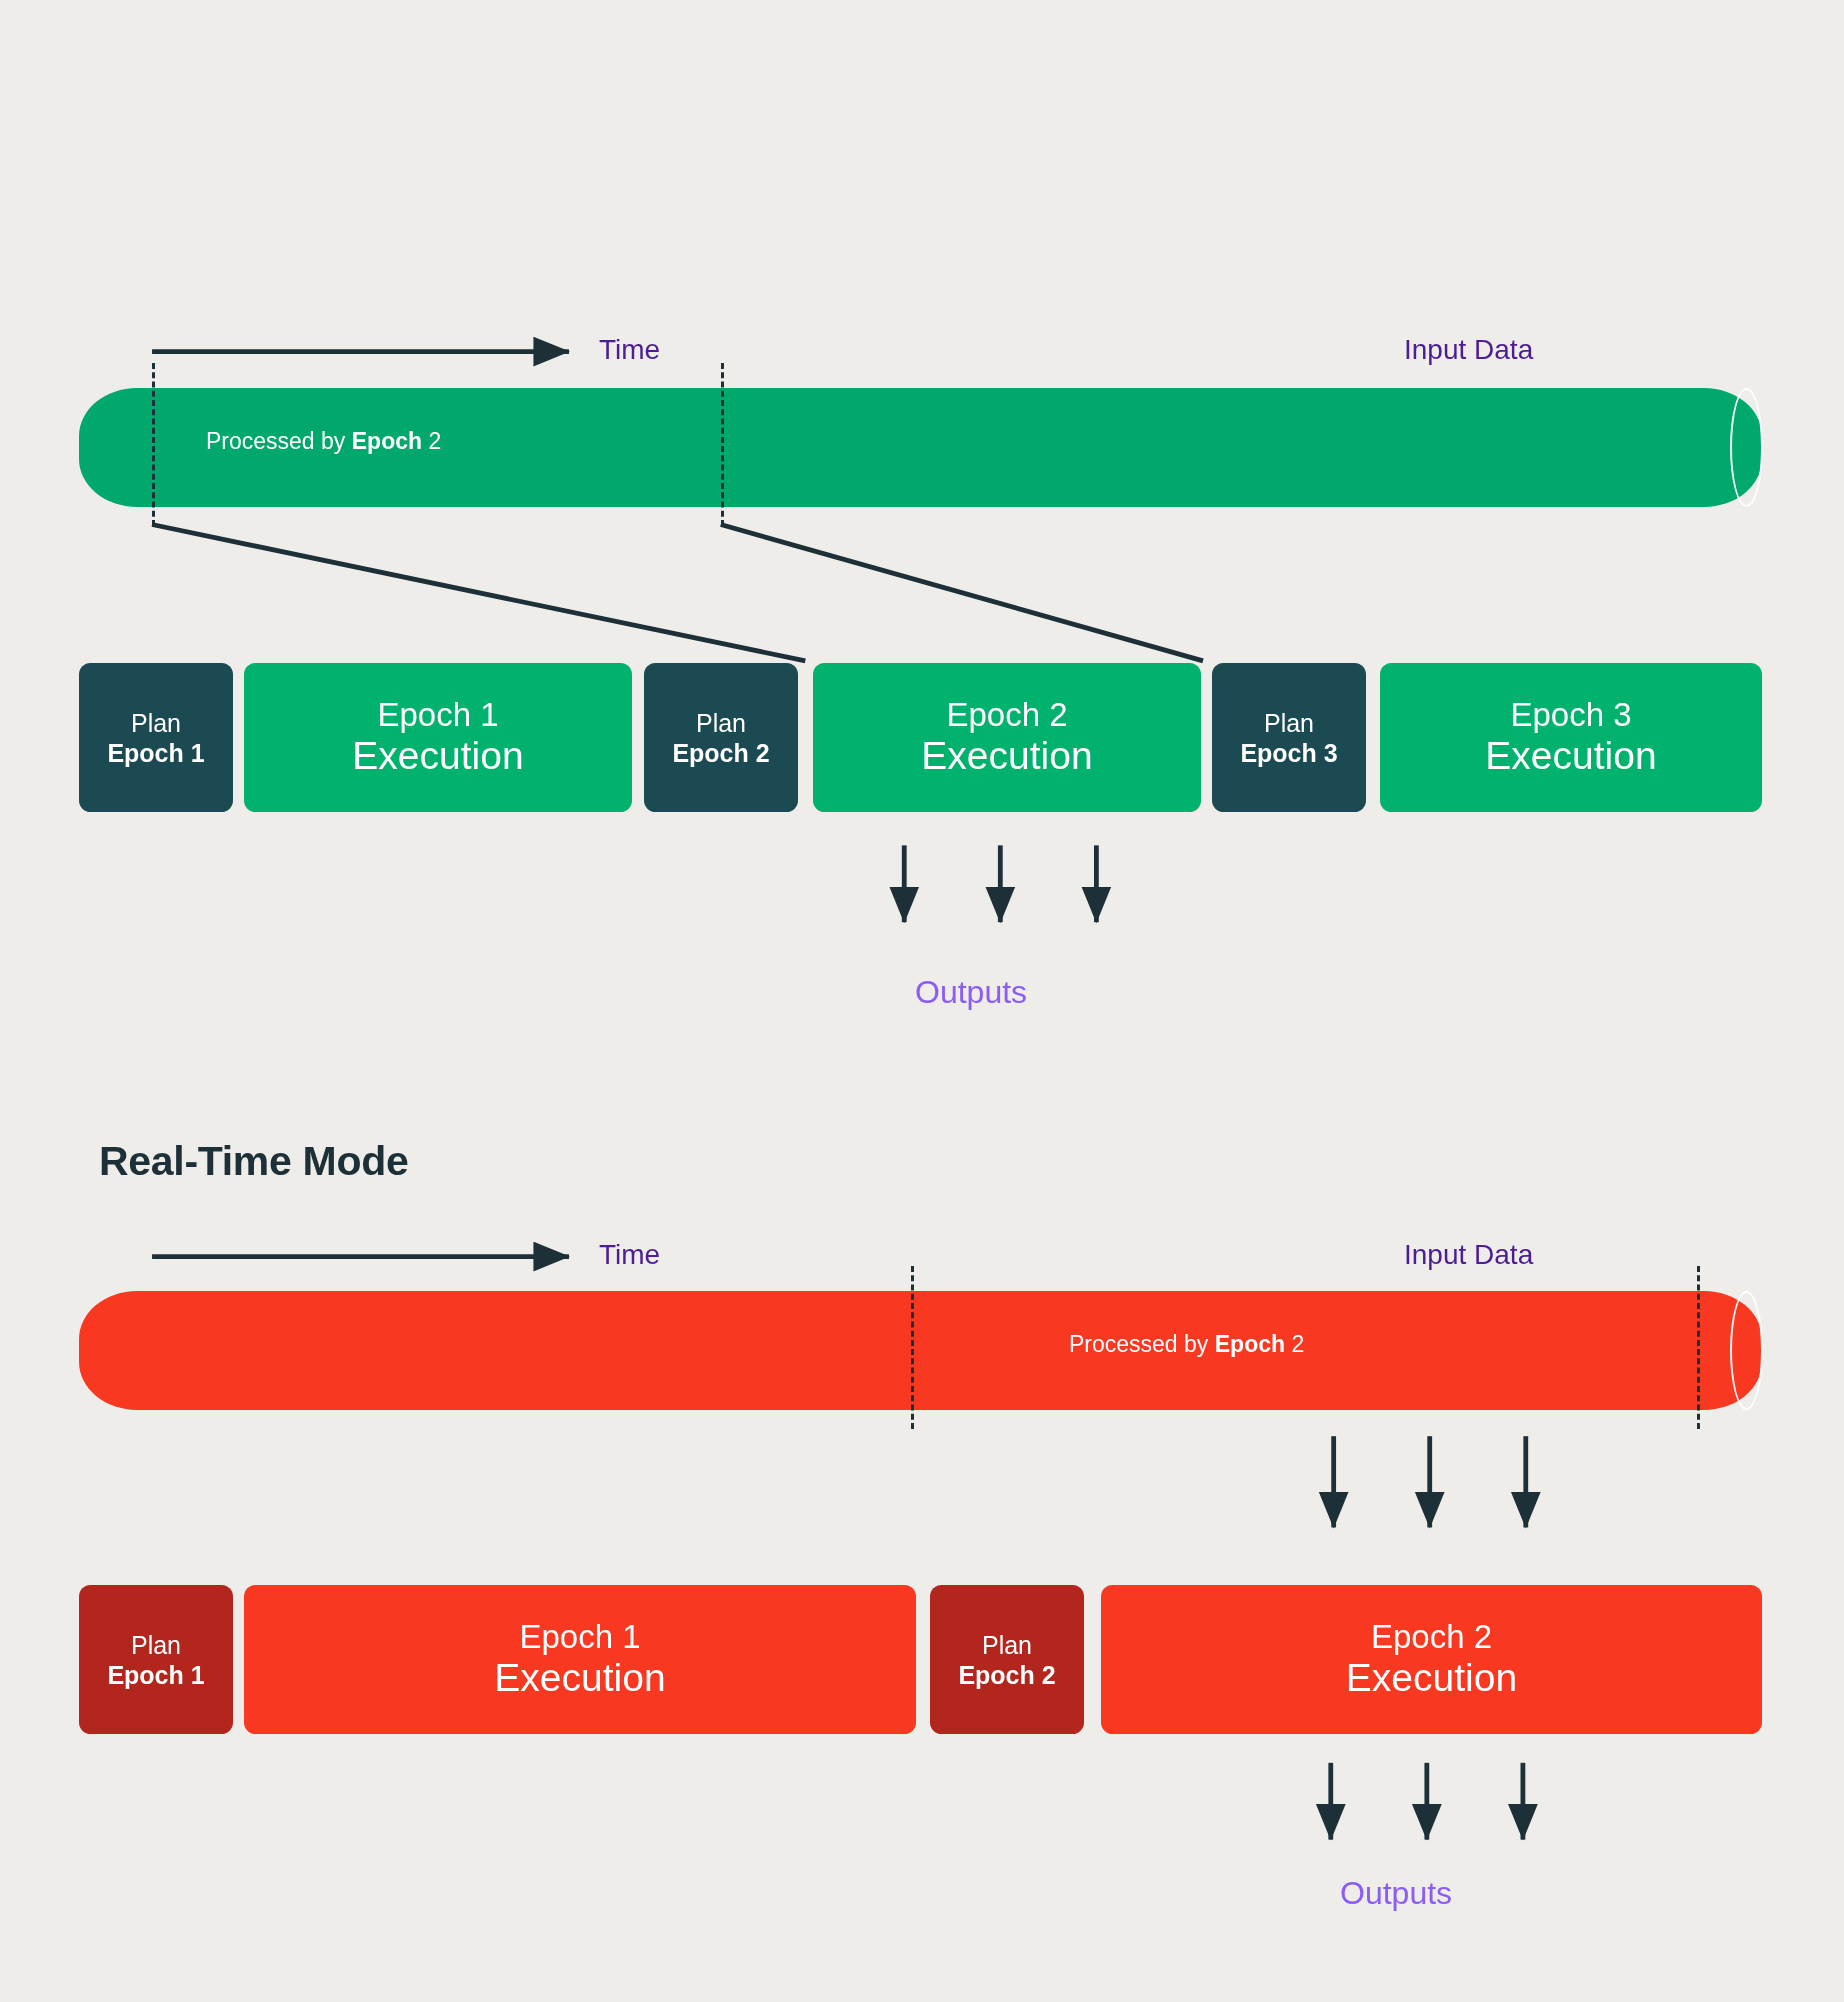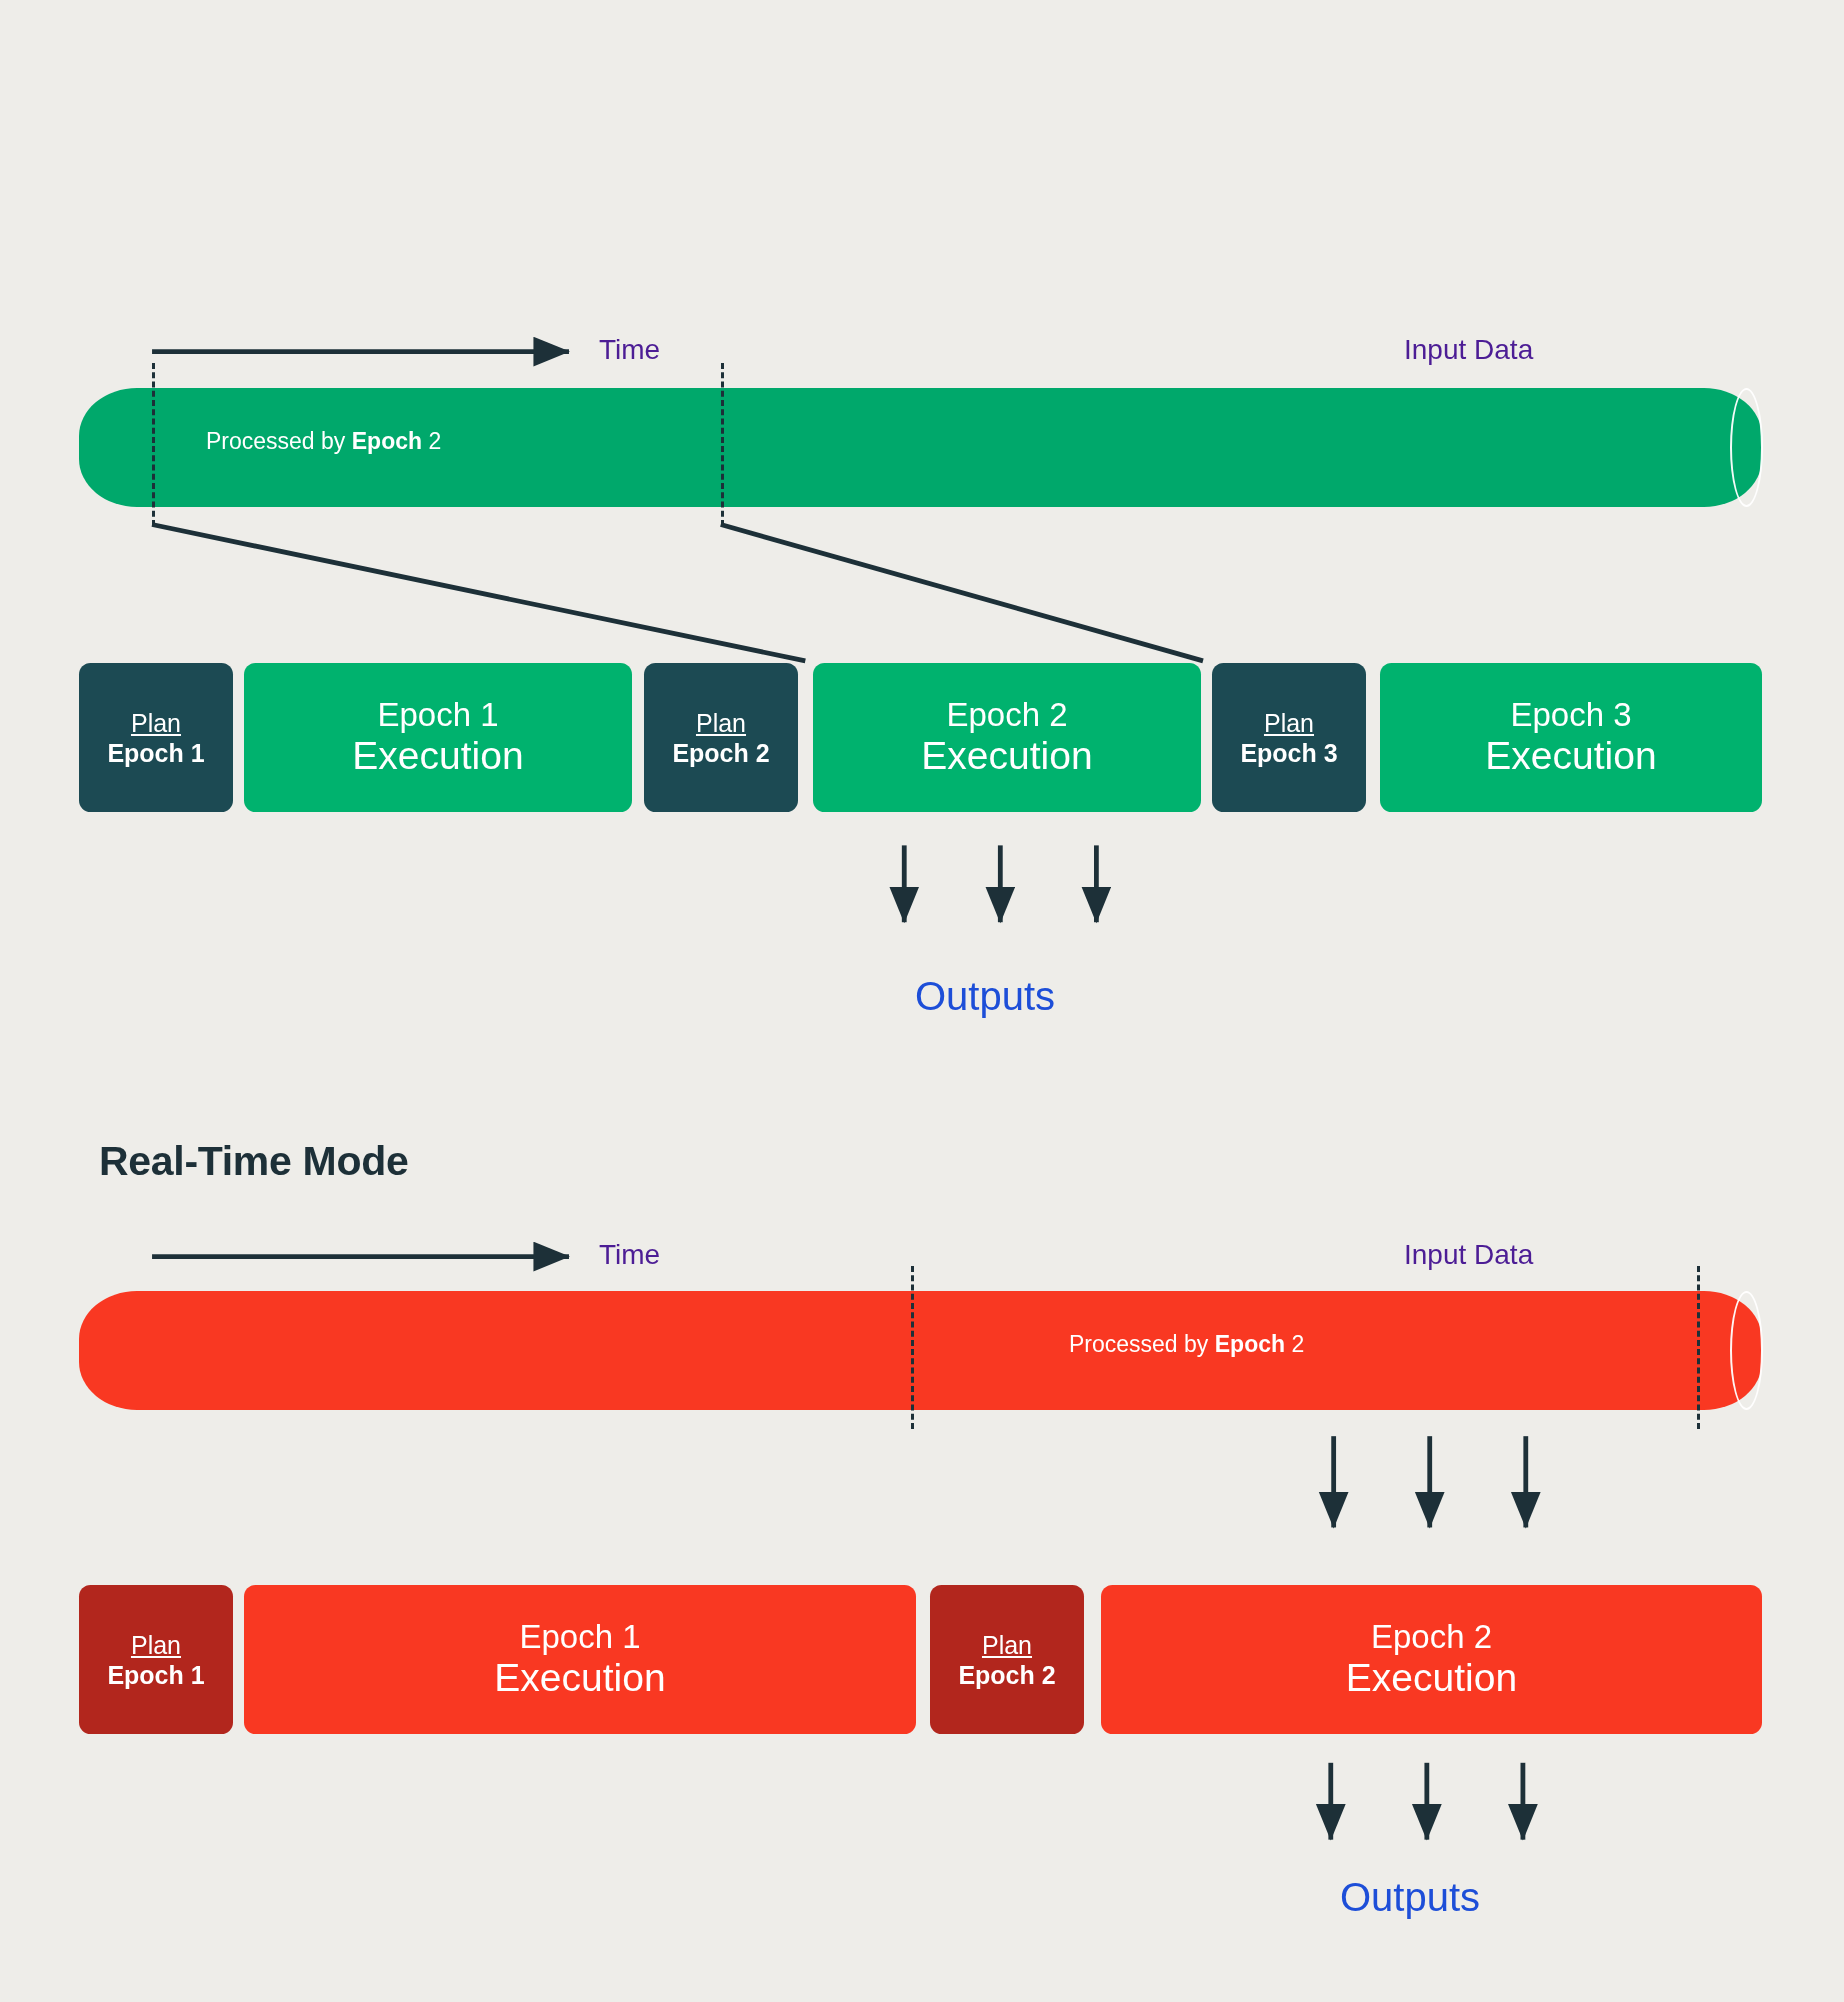--- a/index.html
+++ b/index.html
@@ -23,21 +23,21 @@
     position:absolute;
     font-size:41px;font-weight:700;letter-spacing:-0.3px;
     color:#1D3038;white-space:nowrap;
   }
 
   
   .lbl{
     position:absolute;font-size:28px;color:#4c1d95;white-space:nowrap;font-weight:400;
   }
   .lbl-out{
-    position:absolute;font-size:40px;color:#1d4ed8;white-space:nowrap;font-weight:400;
+    position:absolute;font-size:32px;color:#8b5cf6;white-space:nowrap;font-weight:400;
   }
 
   
   .cyl{
     position:absolute;
     border-radius:58px/48px;
     display:flex;align-items:center;
   }
   .cyl-cap{
     position:absolute;right:-1px;top:0;height:100%;width:33px;
@@ -63,21 +63,21 @@
   .box{
     position:absolute;
     border-radius:11.5px;
     display:flex;flex-direction:column;
     align-items:center;justify-content:center;
     color:#ffffff;text-align:center;
     box-sizing:border-box;
   }
   .box .l1{font-size:33px;font-weight:400;line-height:1.12;}
   .box .l2{font-size:39px;font-weight:400;line-height:1.12;}
-  .box.plan .l1{font-size:25px;font-weight:400;line-height:1.2;text-decoration:underline;}
+  .box.plan .l1{font-size:25px;font-weight:400;line-height:1.2;}
   .box.plan .l2{font-size:25px;font-weight:700;line-height:1.2;}
 
   
   svg.overlay{position:absolute;left:0;top:0;width:1845px;height:2002px;pointer-events:none;}
 </style>
 </head>
 <body>
 
 <div class="page">
 

